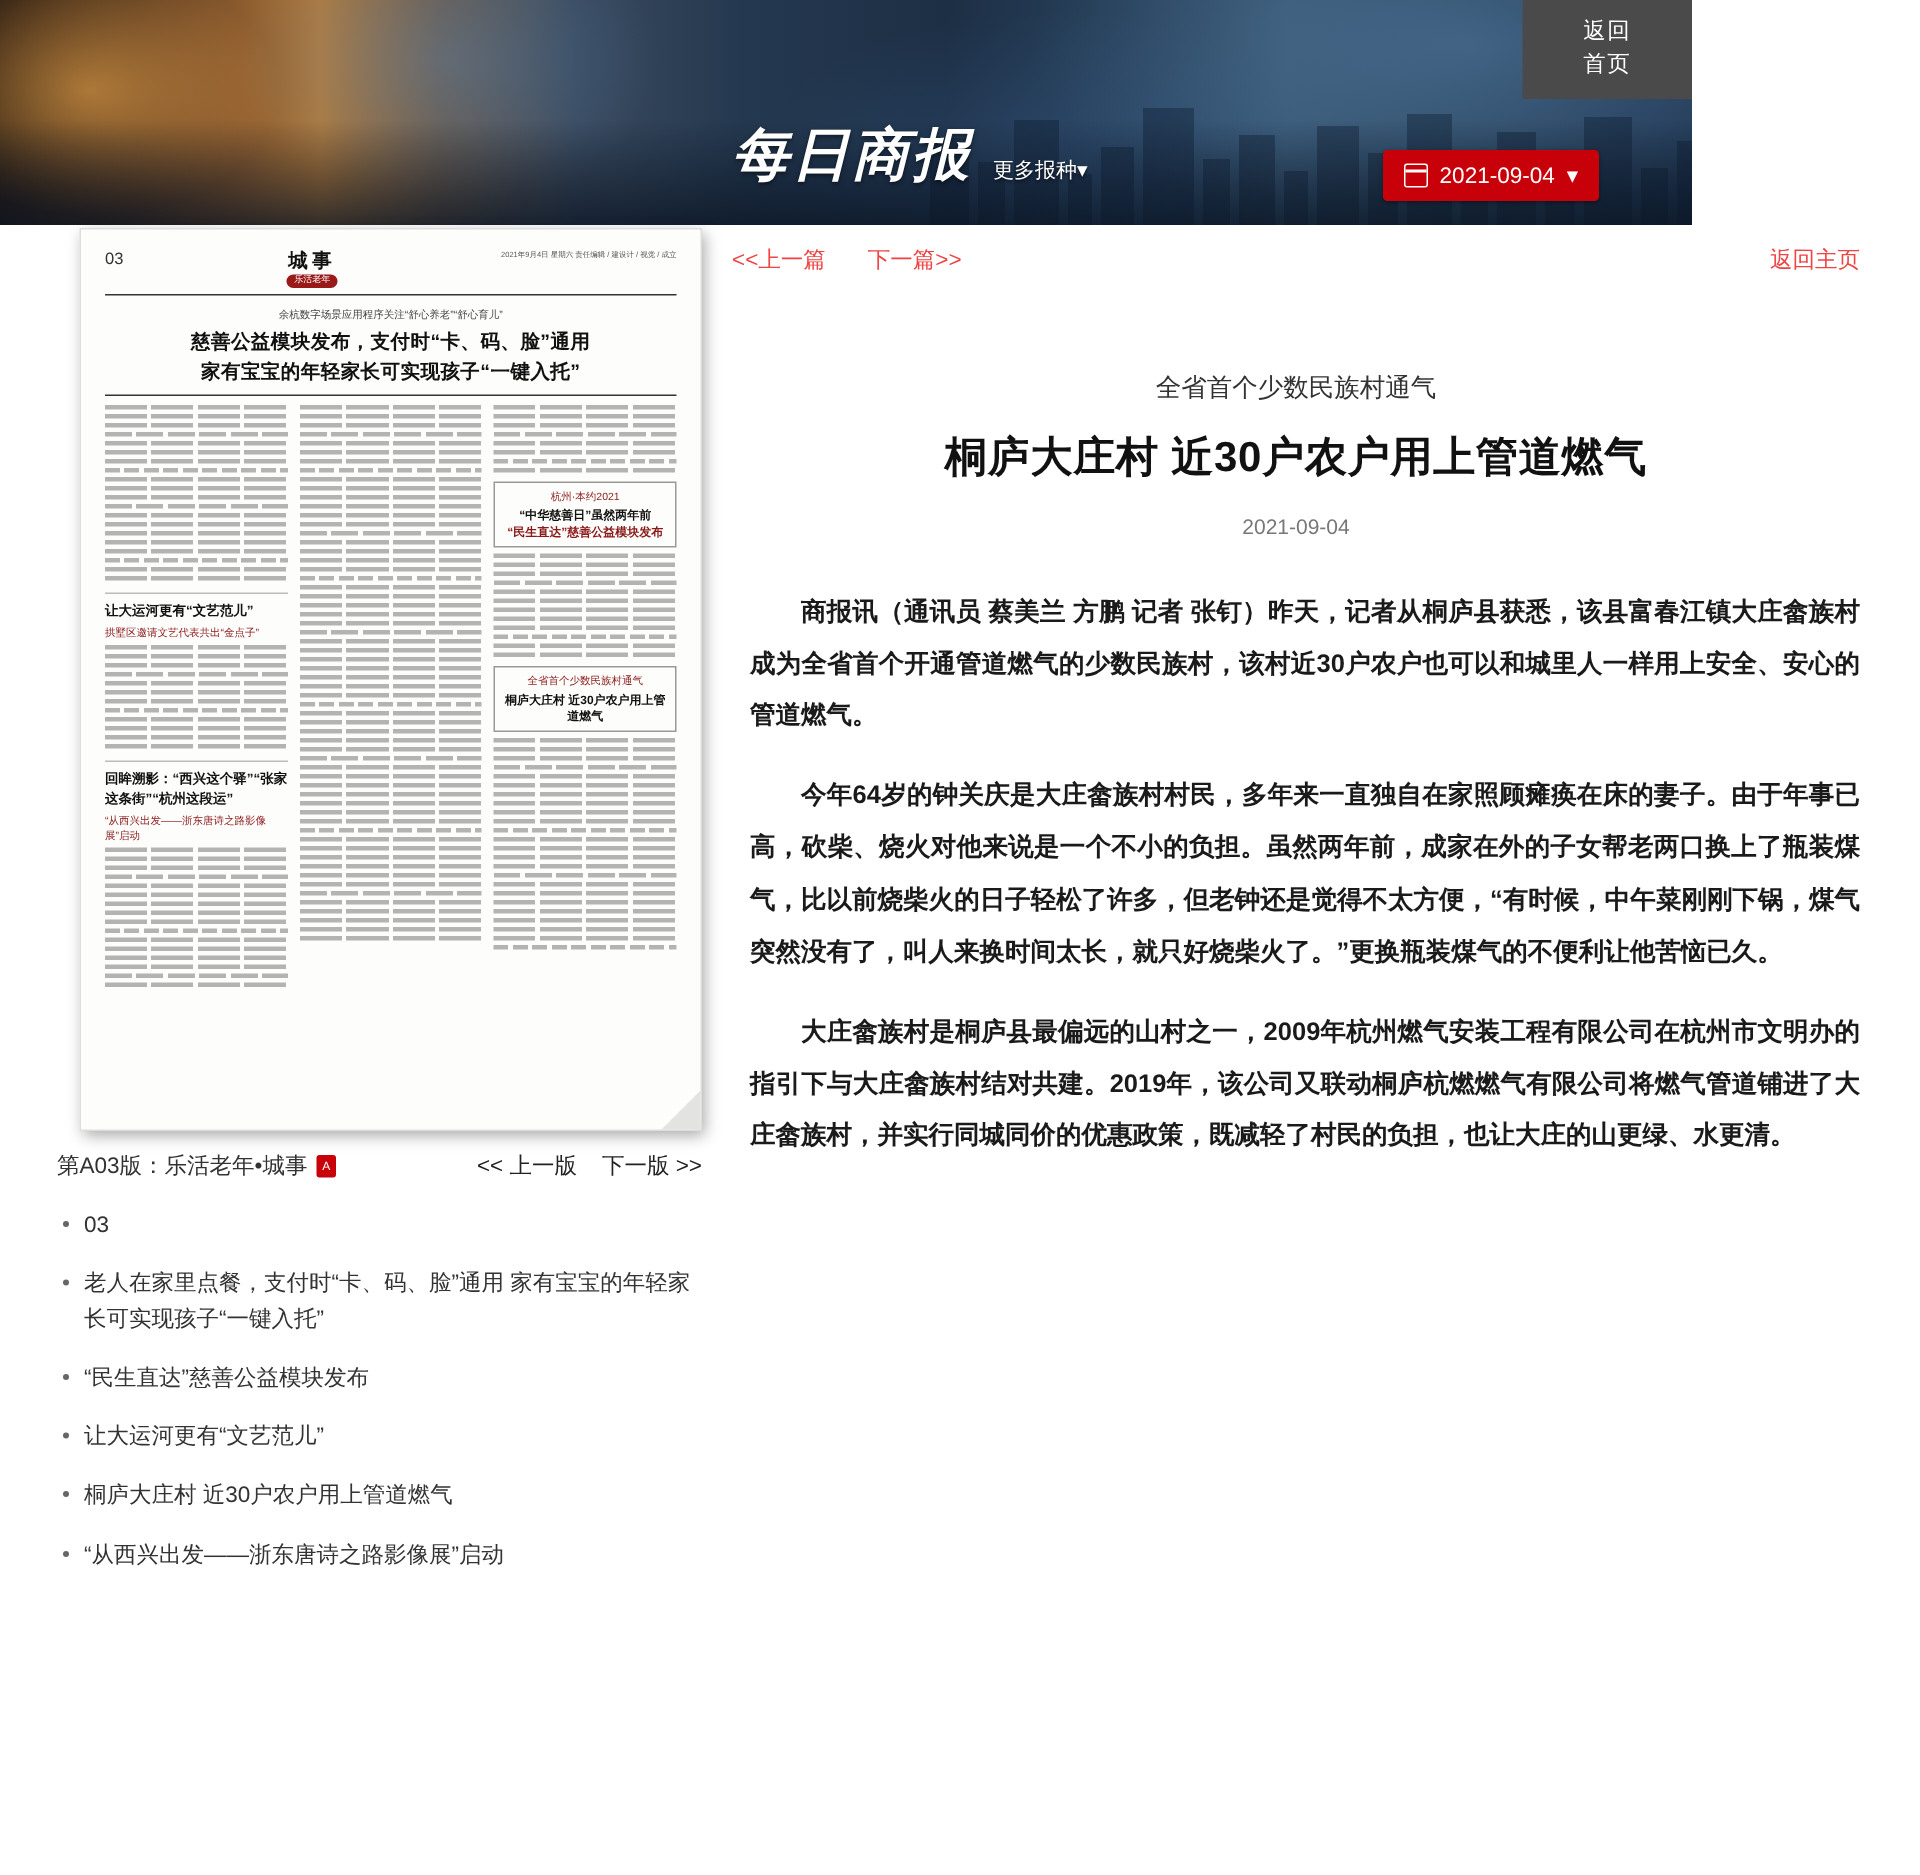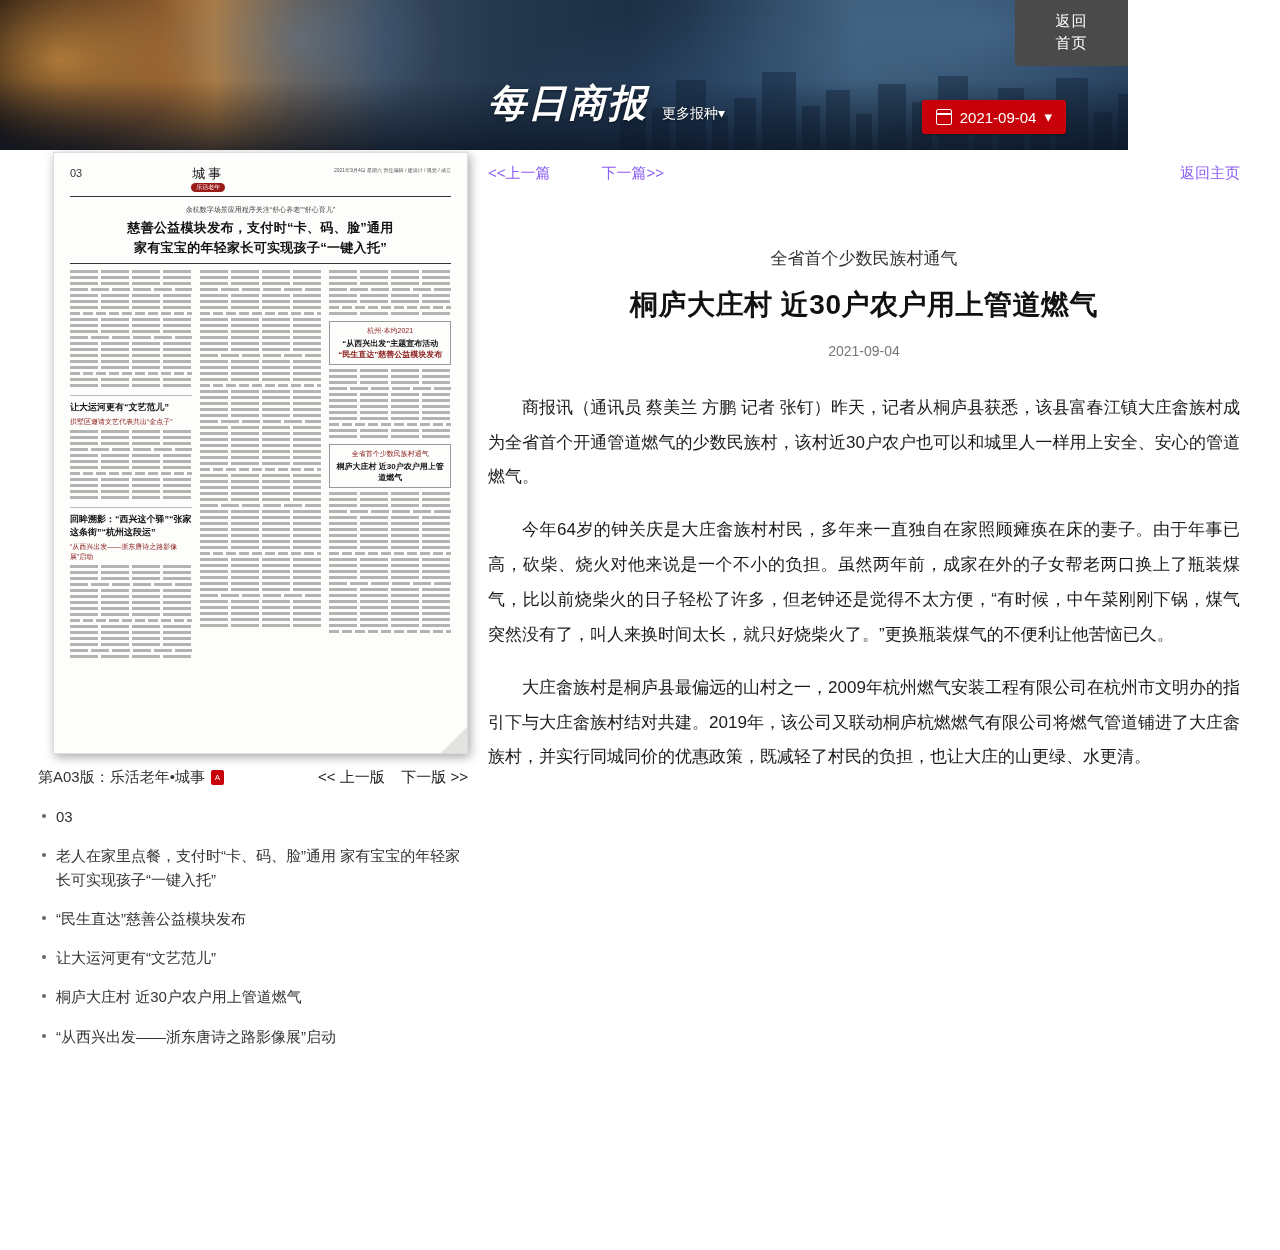--- a/index.html
+++ b/index.html
@@ -165,21 +165,21 @@
     align-items: flex-start;
     justify-content: space-between;
     border-bottom: 1px solid #333;
     padding-bottom: 4px;
   }
   .paper-pageno { font-size: 11px; color: #333; font-family: "Liberation Sans", sans-serif;}
   .paper-sec {
     text-align: center;
     line-height: 1.1;
   }
-  .paper-sec .big { font-size: 13px; letter-spacing: 3px; color:#111; font-weight: normal;}
+  .paper-sec .big { font-size: 13px; letter-spacing: 3px; color:#111; font-weight: bold;}
   .paper-sec .sub {
     font-size: 6px; color:#fff; background:#9a1a1a;
     padding: 1px 5px; border-radius: 6px; display:inline-block; margin-top:2px;
   }
   .paper-meta { font-size: 5px; color:#555; text-align:right; line-height:1.5; }
 
   .paper-kicker { font-size: 7px; color:#444; text-align:center; margin-top:8px;}
   .paper-head1 { font-size: 13px; font-weight: bold; color:#111; text-align:center; margin-top:4px; letter-spacing:0.3px;}
   .paper-head2 { font-size: 13px; font-weight: bold; color:#111; text-align:center; margin-top:2px; letter-spacing:0.3px;}
   .rule { height:1px; background:#333; margin:6px 0; }
@@ -265,23 +265,22 @@
   .right-col {
     position: absolute;
     left: 488px;
     top: 14px;
     width: 752px;
   }
   .art-nav {
     display: flex;
     align-items: center;
     font-size: 15px;
-    color: #8b5cf6;
+    color: #ef4444;
     padding-bottom: 6px;
-    gap: 23px;
   }
   .art-nav .prev { margin-right: 28px; cursor:pointer;}
   .art-nav .next { cursor:pointer;}
   .art-nav .home { margin-left: auto; cursor:pointer;}
 
   .art-subtitle {
     text-align: center;
     font-size: 17px;
     color: #333;
     margin-top: 58px;
@@ -301,22 +300,23 @@
     margin-top: 16px;
   }
   .art-body {
     margin-top: 32px;
     font-size: 17px;
     line-height: 2.05;
     color: #1a1a1a;
     text-align: justify;
   }
   .art-body p {
-    margin: 0 0 18px 0;
+    margin: 0 0 18px 12px;
     text-indent: 2em;
+    font-weight: bold;
   }
 </style>
 </head>
 <body>
 
 <div class="header-banner">
   <div class="glow"></div>
   <div class="buildings">
     <i style="left:620px;width:26px;height:58px"></i>
     <i style="left:652px;width:18px;height:42px"></i>
@@ -502,21 +502,21 @@
             <div class="tl"></div>
               <div class="tl"></div>
               <div class="tl"></div>
               <div class="tl s"></div>
             <div class="tl"></div>
               <div class="tl"></div>
               <div class="tl x"></div>
               <div class="tl"></div>
             <div class="boxed">
               <div class="subhead2" style="text-align:center;margin:0 0 2px">杭州·本约2021</div>
-              <div class="bt">“从西兴出发”主题宣布活动</div>
+              <div class="bt">“中华慈善日”虽然两年前</div>
               <div class="bt" style="color:#8a1a1a">“民生直达”慈善公益模块发布</div>
             </div>
             <div class="tl" style="margin-top:4px"></div>
               <div class="tl"></div>
               <div class="tl"></div>
               <div class="tl s"></div>
             <div class="tl"></div>
               <div class="tl"></div>
               <div class="tl"></div>
               <div class="tl"></div>

